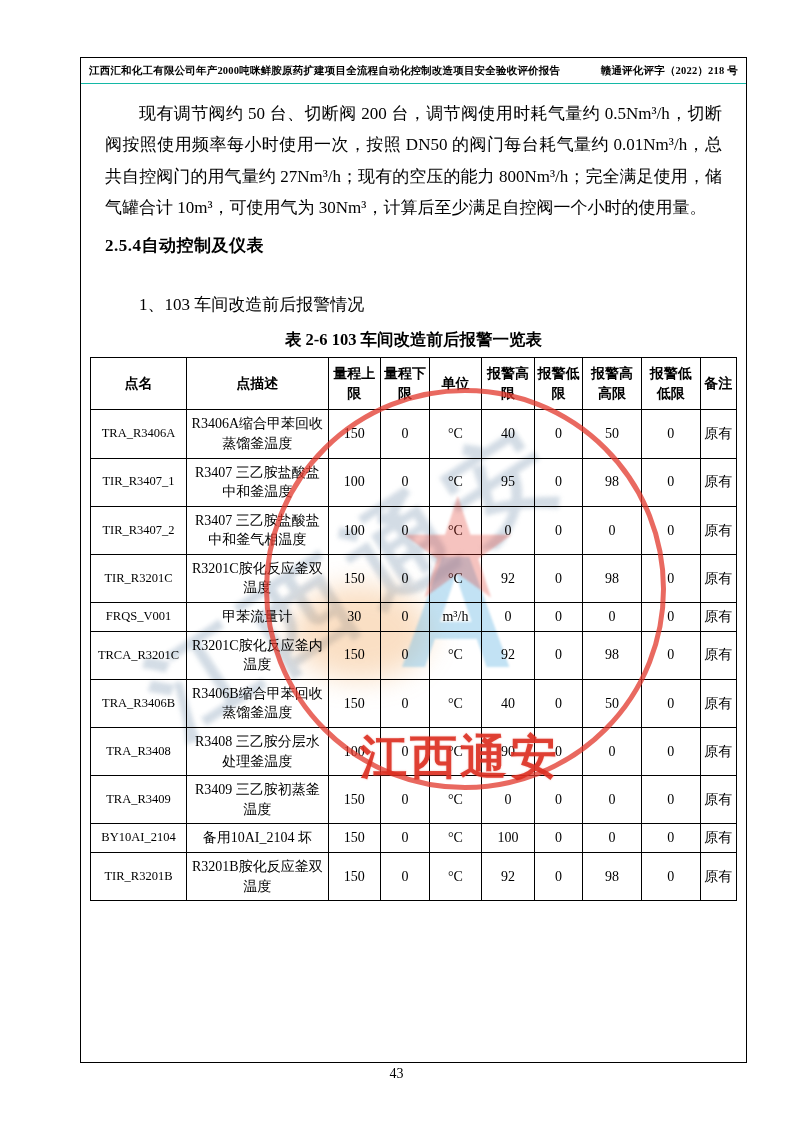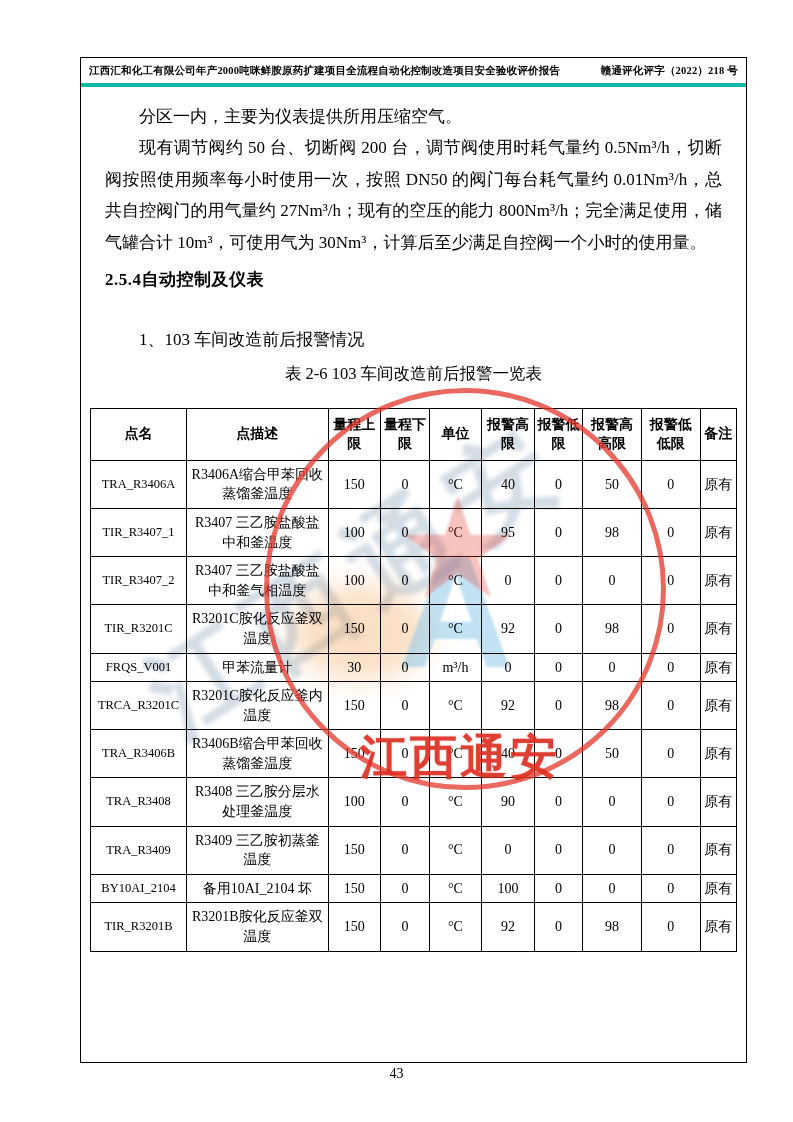--- a/index.html
+++ b/index.html
@@ -23,21 +23,21 @@
     background: transparent;
     z-index: 1;
   }
 
   .doc-header {
     display: flex;
     justify-content: space-between;
     align-items: center;
     gap: 10px;
     padding: 6px 8px 5px 8px;
-    border-bottom: 4px solid #14b8a6;
+    border-bottom: 1px solid #14b8a6;
     font-size: 10.5px;
     font-weight: bold;
     letter-spacing: 0.2px;
     white-space: nowrap;
   }
   .doc-header .hdr-right { flex: none; }
 
   .doc-body {
     padding: 14px 24px 0 24px;
     font-size: 17px;
@@ -49,23 +49,23 @@
   .section-heading {
     font-size: 17px;
     font-weight: bold;
     margin: 6px 0 4px 0;
     letter-spacing: 0.5px;
   }
   .list-line { text-indent: 2em; margin-top: 28px; }
 
   .table-caption {
     text-align: center;
-    font-weight: normal;
+    font-weight: bold;
     font-size: 16.5px;
-    margin: 4px 0 18px 0;
+    margin: 4px 0 2px 0;
   }
 
   table.alarm-table {
     border-collapse: collapse;
     table-layout: fixed;
     width: calc(100% + 30px);
     margin: 2px -15px 14px -15px;
     font-size: 14px;
     line-height: 1.4;
     padding-left: 12px;
@@ -166,21 +166,20 @@
   </div>
 
   <div class="content-frame">
 
     <div class="doc-header">
       <span class="hdr-left">江西汇和化工有限公司年产2000吨咪鲜胺原药扩建项目全流程自动化控制改造项目安全验收评价报告</span>
       <span class="hdr-right">赣通评化评字（2022）218 号</span>
     </div>
 
     <div class="doc-body">
-      <p class="para">分区一内，主要为仪表提供所用压缩空气。</p>
       <p class="para">现有调节阀约 50 台、切断阀 200 台，调节阀使用时耗气量约 0.5Nm³/h，切断阀按照使用频率每小时使用一次，按照 DN50 的阀门每台耗气量约 0.01Nm³/h，总共自控阀门的用气量约 27Nm³/h；现有的空压的能力 800Nm³/h；完全满足使用，储气罐合计 10m³，可使用气为 30Nm³，计算后至少满足自控阀一个小时的使用量。</p>
       <h3 class="section-heading">2.5.4自动控制及仪表</h3>
       <p class="list-line">1、103 车间改造前后报警情况</p>
 
       <div class="table-caption">表 2-6  103 车间改造前后报警一览表</div>
 
       <table class="alarm-table">
         <colgroup>
           <col style="width:95px">
             <col style="width:140px">

